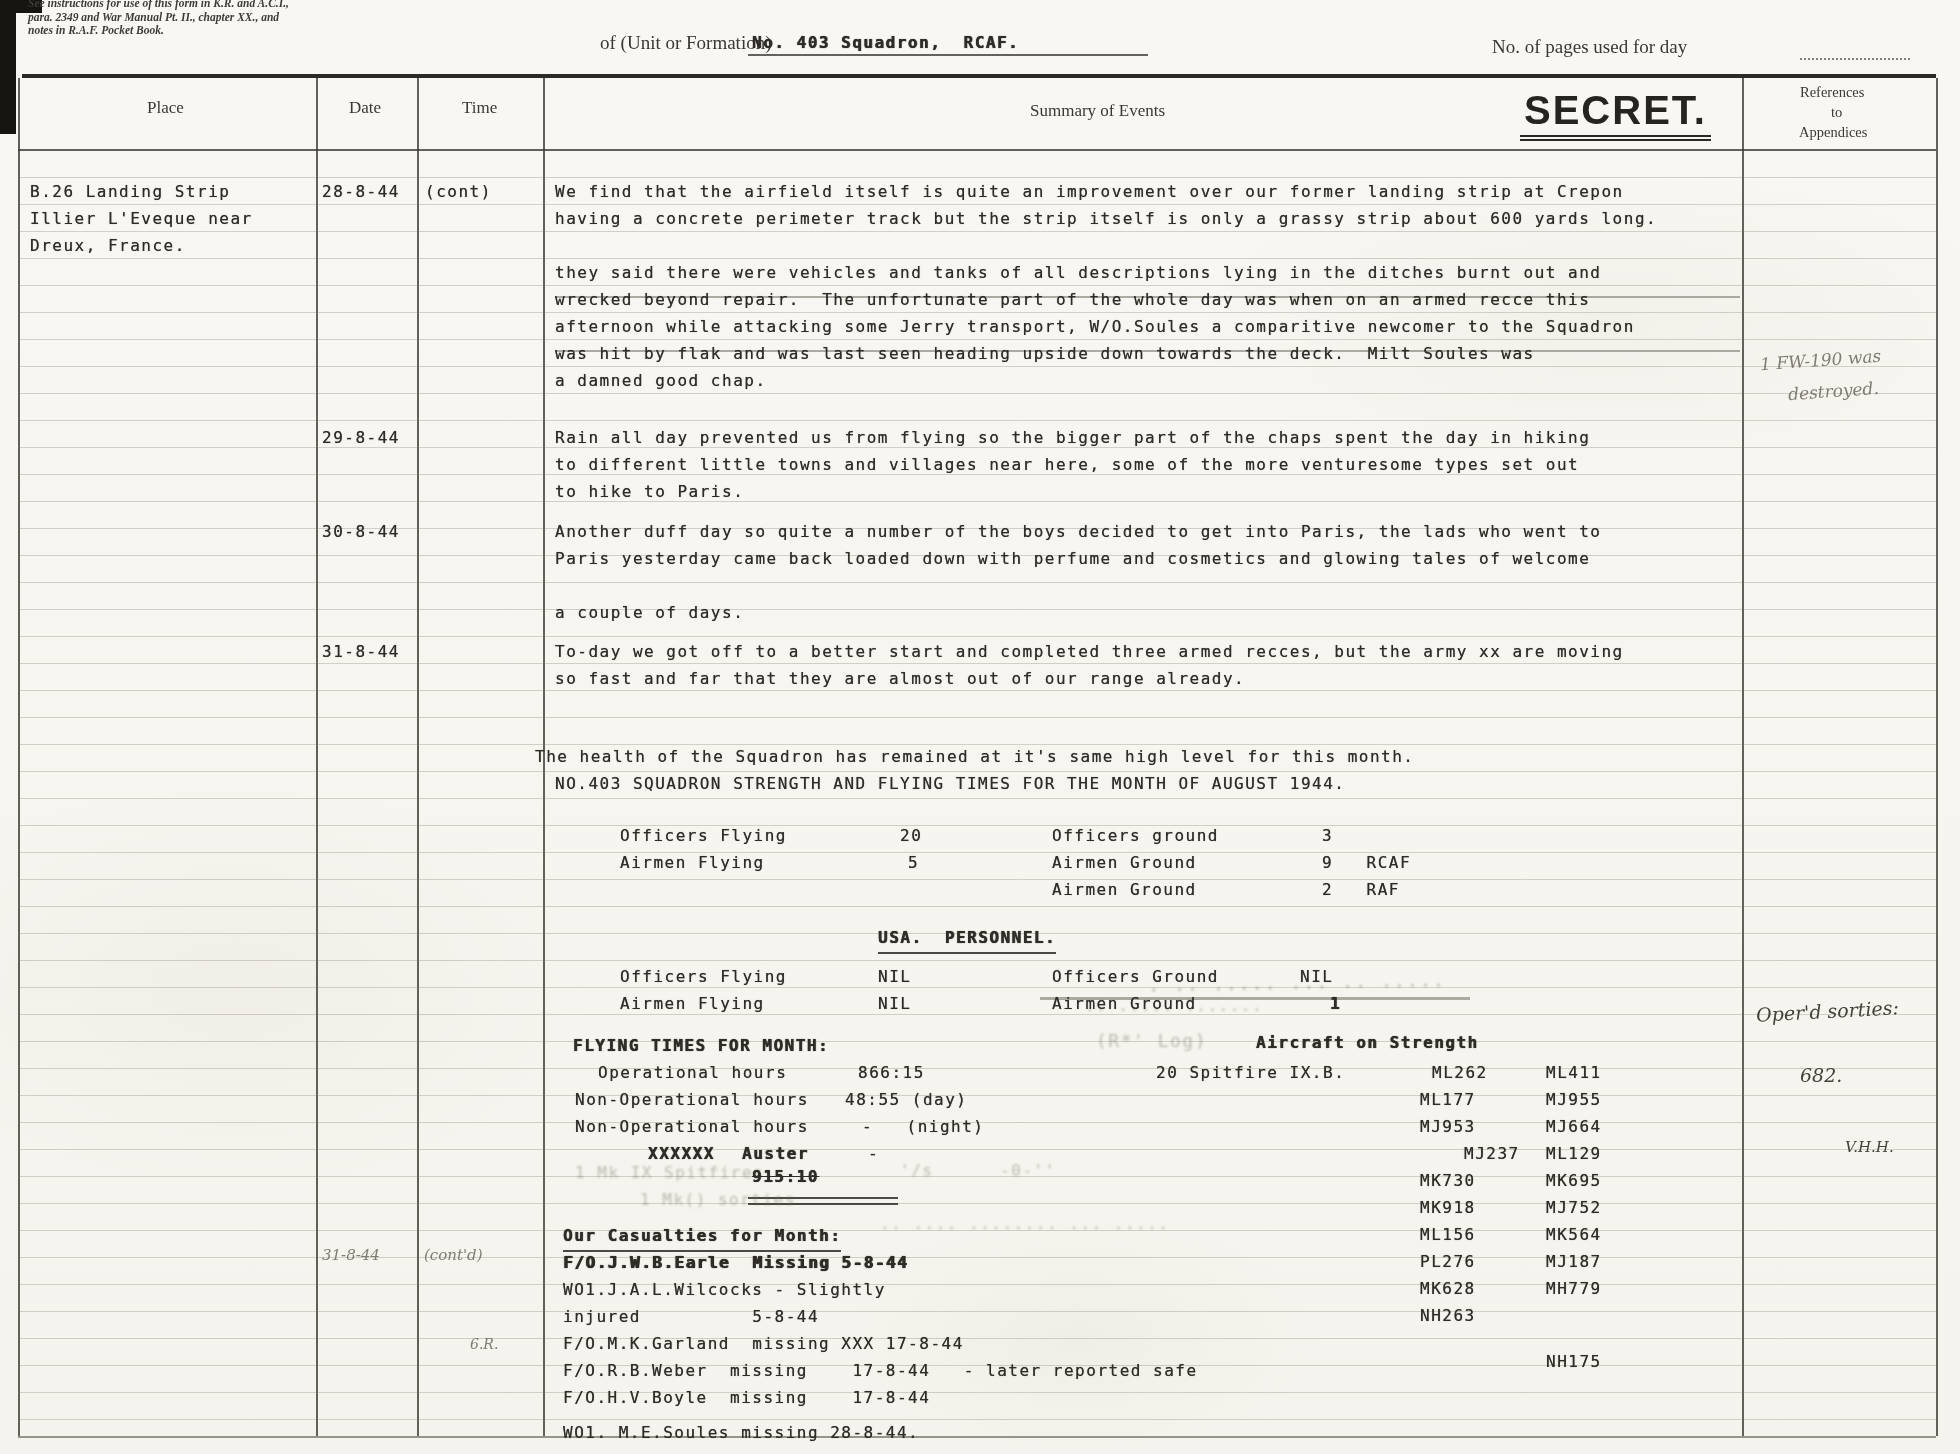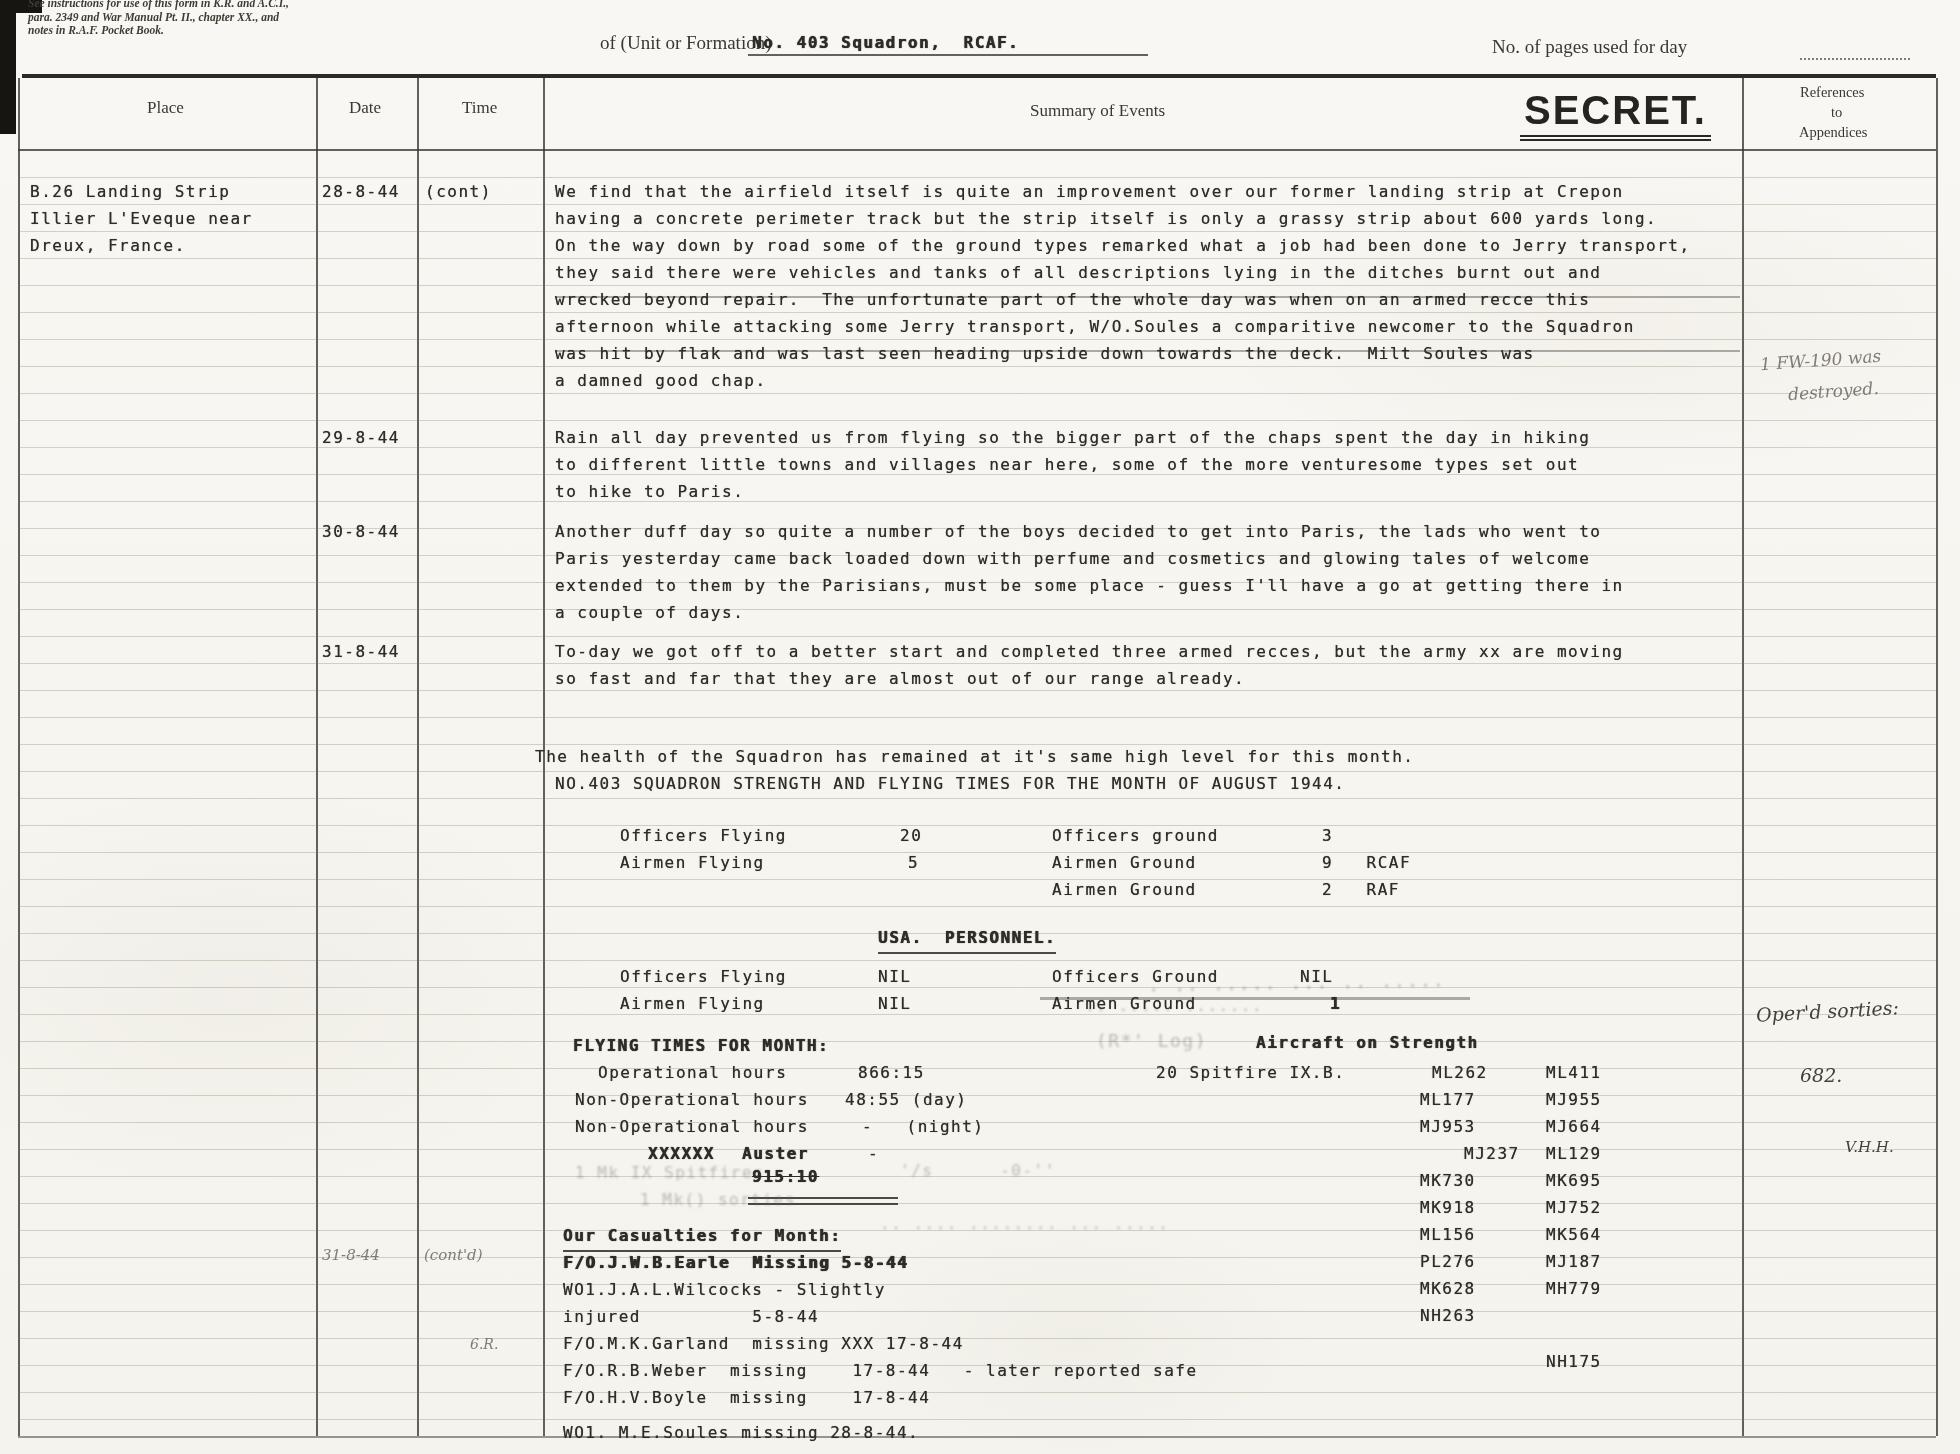--- a/index.html
+++ b/index.html
@@ -85,39 +85,37 @@
   <span class="serif" style="left:1799px;top:124px;font-size:14.5px;">Appendices</span>
 
   <span class="tw" style="left:30px;top:178px;">B.26 Landing Strip</span>
   <span class="tw" style="left:30px;top:205px;">Illier L'Eveque near</span>
   <span class="tw" style="left:30px;top:232px;">Dreux, France.</span>
   <span class="tw" style="left:322px;top:178px;">28-8-44</span>
   <span class="tw" style="left:425px;top:178px;">(cont)</span>
 
   <span class="tw" style="left:555px;top:178px;">We find that the airfield itself is quite an improvement over our former landing strip at Crepon</span>
   <span class="tw" style="left:555px;top:205px;">having a concrete perimeter track but the strip itself is only a grassy strip about 600 yards long.</span>
-  <span class="tw" style="left:555px;top:232px;">On the way down by road some of the ground types remarked what a job had been done to Jerry transport,</span>
   <span class="tw" style="left:555px;top:259px;">they said there were vehicles and tanks of all descriptions lying in the ditches burnt out and</span>
   <span class="tw" style="left:555px;top:286px;">wrecked beyond repair.  The unfortunate part of the whole day was when on an armed recce this</span>
   <span class="tw" style="left:555px;top:313px;">afternoon while attacking some Jerry transport, W/O.Soules a comparitive newcomer to the Squadron</span>
   <span class="tw" style="left:555px;top:340px;">was hit by flak and was last seen heading upside down towards the deck.  Milt Soules was</span>
   <span class="tw" style="left:555px;top:367px;">a damned good chap.</span>
 
   <span class="hand pencil" style="left:1760px;top:350px;font-size:17px;transform:rotate(-4deg);">1 FW-190 was</span>
   <span class="hand pencil" style="left:1788px;top:381px;font-size:17px;transform:rotate(-4deg);">destroyed.</span>
 
   <span class="tw" style="left:322px;top:424px;">29-8-44</span>
   <span class="tw" style="left:555px;top:451px;">to different little towns and villages near here, some of the more venturesome types set out</span>
   <span class="tw" style="left:555px;top:424px;">Rain all day prevented us from flying so the bigger part of the chaps spent the day in hiking</span>
   <span class="tw" style="left:555px;top:478px;">to hike to Paris.</span>
 
   <span class="tw" style="left:322px;top:518px;">30-8-44</span>
   <span class="tw" style="left:555px;top:518px;">Another duff day so quite a number of the boys decided to get into Paris, the lads who went to</span>
   <span class="tw" style="left:555px;top:545px;">Paris yesterday came back loaded down with perfume and cosmetics and glowing tales of welcome</span>
-  <span class="tw" style="left:555px;top:572px;">extended to them by the Parisians, must be some place - guess I'll have a go at getting there in</span>
   <span class="tw" style="left:555px;top:599px;">a couple of days.</span>
 
   <span class="tw" style="left:322px;top:638px;">31-8-44</span>
   <span class="tw" style="left:555px;top:638px;">To-day we got off to a better start and completed three armed recces, but the army xx are moving</span>
   <span class="tw" style="left:555px;top:665px;">so fast and far that they are almost out of our range already.</span>
 
   <span class="tw" style="left:535px;top:718px;margin-top:25px;">The health of the Squadron has remained at it's same high level for this month.</span>
   <span class="tw" style="left:555px;top:770px;">NO.403 SQUADRON STRENGTH AND FLYING TIMES FOR THE MONTH OF AUGUST 1944.</span>
 
   <span class="tw" style="left:620px;top:822px;">Officers Flying</span>

